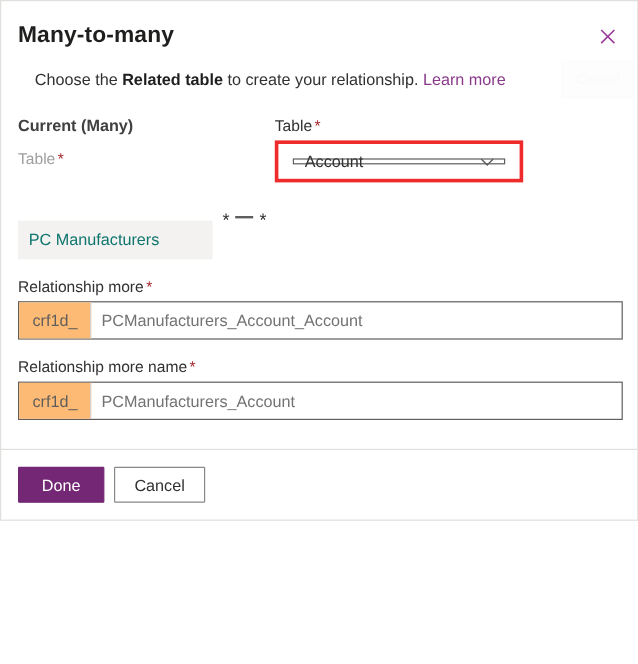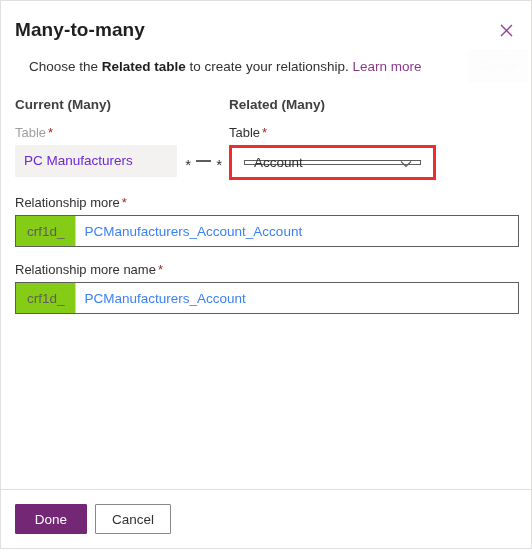--- a/index.html
+++ b/index.html
@@ -11,21 +11,21 @@
     width: 532px;
     height: 553px;
     font-family: "Liberation Sans", "DejaVu Sans", sans-serif;
     overflow: hidden;
   }
 
   .dialog {
     position: relative;
     box-sizing: border-box;
     width: 532px;
-    height: 549px;
+    height: 434px;
     background: #ffffff;
     border: 1px solid #e1dfdd;
     display: flex;
     flex-direction: column;
   }
 
   
   .header {
     position: relative;
     padding: 16px 14px 0 14px;
@@ -120,26 +120,27 @@
   .row-current {
     display: flex;
     align-items: center;
   }
   .input-disabled {
     box-sizing: border-box;
     width: 167px;
     height: 32px;
     background: #f3f2f1;
     border: 1px solid #f3f2f1;
-    color: #6d28d9;
+    color: #0f766e;
     font-size: 13.5px;
     line-height: 30px;
     padding: 0 8px;
     white-space: nowrap;
     overflow: hidden;
+    margin-top: 39px;
   }
 
   .cardinality {
     display: flex;
     align-items: center;
     gap: 5px;
     margin: 0 7px 0 8px;
     color: #323130;
     font-size: 14px;
     line-height: 1;
@@ -191,34 +192,34 @@
     width: 504px;
     height: 32px;
     border: 1px solid #605e5c;
     background: #ffffff;
   }
   .prefix {
     box-sizing: border-box;
     display: flex;
     align-items: center;
     padding: 0 10px 0 11px;
-    background: #84cc16;
+    background: #fdba74;
     border-right: 1px solid #d6d3d1;
     color: #605e5c;
     font-size: 13.5px;
     white-space: nowrap;
     text-align: center;
   }
   .text-value {
     flex: 1 1 auto;
     display: flex;
     align-items: center;
     padding: 0 8px 0 9px;
     font-size: 13.5px;
-    color: #3b82f6;
+    color: #737373;
     background: transparent;
     border: none;
     outline: none;
     font-family: inherit;
     white-space: nowrap;
     overflow: hidden;
   }
 
   
   .footer {
@@ -285,21 +286,20 @@
           <div class="input-disabled">PC Manufacturers</div>
           <div class="cardinality">
             <span class="card-star">*</span>
             <span class="card-dash"></span>
             <span class="card-star">*</span>
           </div>
         </div>
       </div>
 
       <div class="col-right">
-        <div class="col-heading">Related (Many)</div>
         <div class="field-label">
           <span>Table</span><span class="req">*</span>
         </div>
         <div class="highlight-box">
           <div class="dropdown">
             <span class="dropdown-value">Account</span>
             <span class="chev">
               <svg width="12" height="8" viewBox="0 0 12 8" aria-hidden="true">
                 <path d="M1 1.5 L6 6.5 L11 1.5" stroke="#605e5c" stroke-width="1.2" fill="none"></path>
               </svg>

